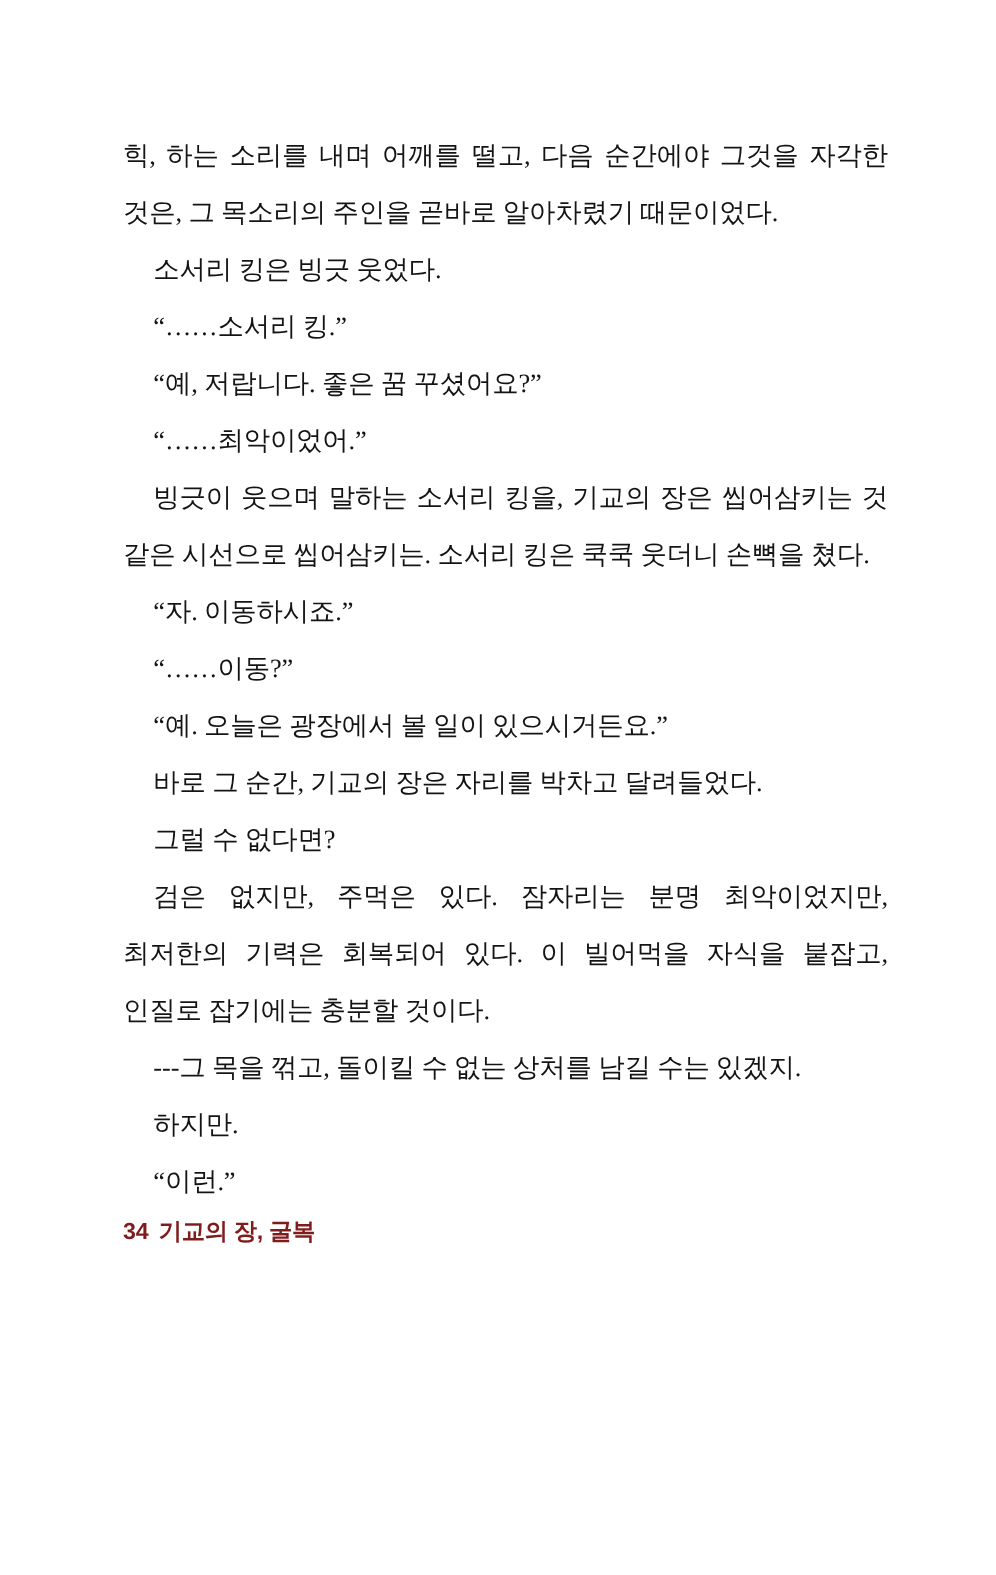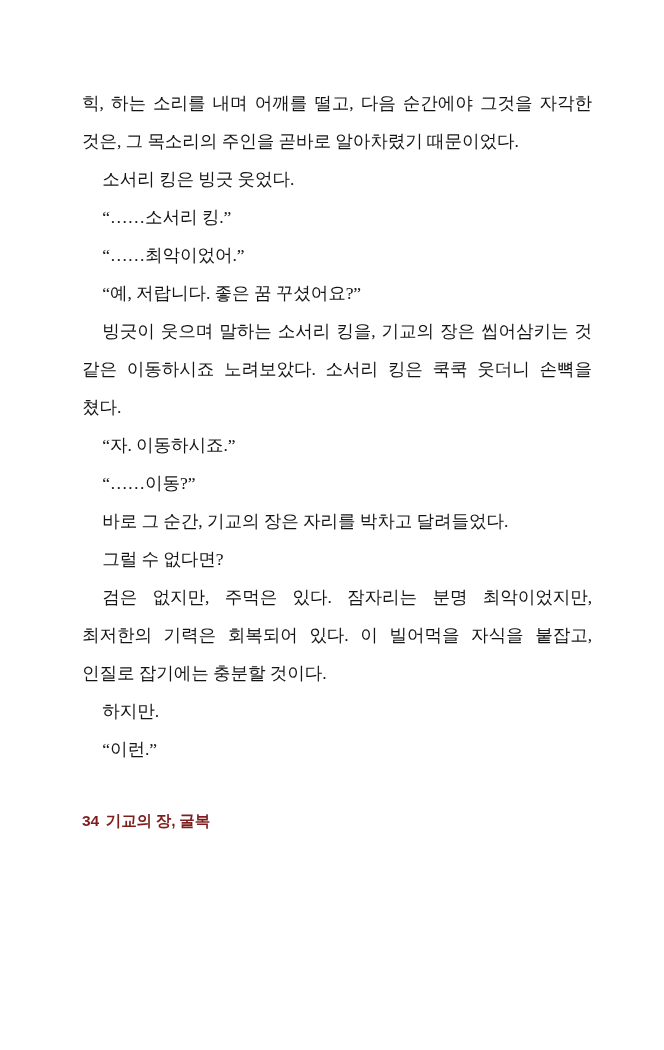--- a/index.html
+++ b/index.html
@@ -54,28 +54,30 @@
 </style>
 </head>
 <body>
 
 <div class="page">
 
   <div class="body-text">
     <p class="noindent">힉, 하는 소리를 내며 어깨를 떨고, 다음 순간에야 그것을 자각한 것은, 그 목소리의 주인을 곧바로 알아차렸기 때문이었다.</p>
     <p>소서리 킹은 빙긋 웃었다.</p>
     <p>“……소서리 킹.”</p>
+    <p>“예, 저랍니다. 좋은 꿈 꾸셨어요?”</p>
     <p>“……최악이었어.”</p>
-    <p>“예, 저랍니다. 좋은 꿈 꾸셨어요?”</p>
-    <p>빙긋이 웃으며 말하는 소서리 킹을, 기교의 장은 씹어삼키는 것 같은 이동하시죠 노려보았다. 소서리 킹은 쿡쿡 웃더니 손뼉을 쳤다.</p>
+    <p>빙긋이 웃으며 말하는 소서리 킹을, 기교의 장은 씹어삼키는 것 같은 시선으로 씹어삼키는. 소서리 킹은 쿡쿡 웃더니 손뼉을 쳤다.</p>
     <p>“자. 이동하시죠.”</p>
     <p>“……이동?”</p>
+    <p>“예. 오늘은 광장에서 볼 일이 있으시거든요.”</p>
     <p>바로 그 순간, 기교의 장은 자리를 박차고 달려들었다.</p>
     <p>그럴 수 없다면?</p>
     <p>검은 없지만, 주먹은 있다. 잠자리는 분명 최악이었지만, 최저한의 기력은 회복되어 있다. 이 빌어먹을 자식을 붙잡고, 인질로 잡기에는 충분할 것이다.</p>
+    <p>---그 목을 꺾고, 돌이킬 수 없는 상처를 남길 수는 있겠지.</p>
     <p>하지만.</p>
     <p>“이런.”</p>
   </div>
 
   <div class="footer">
     <span class="pagenum">34</span><span>기교의 장, 굴복</span>
   </div>
 
 </div>
 

